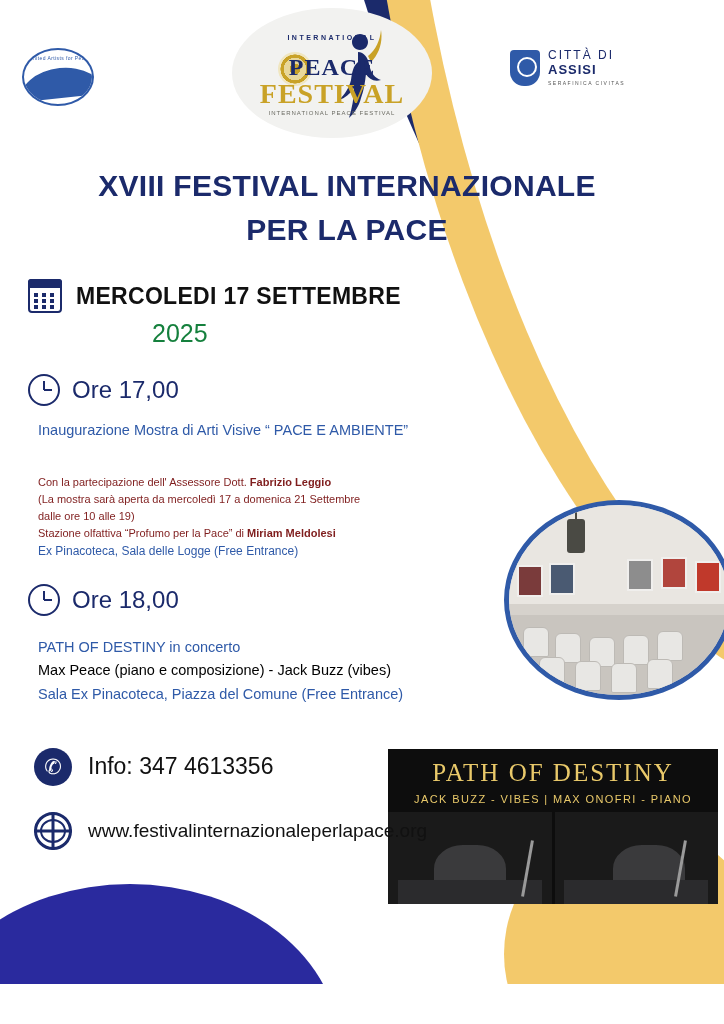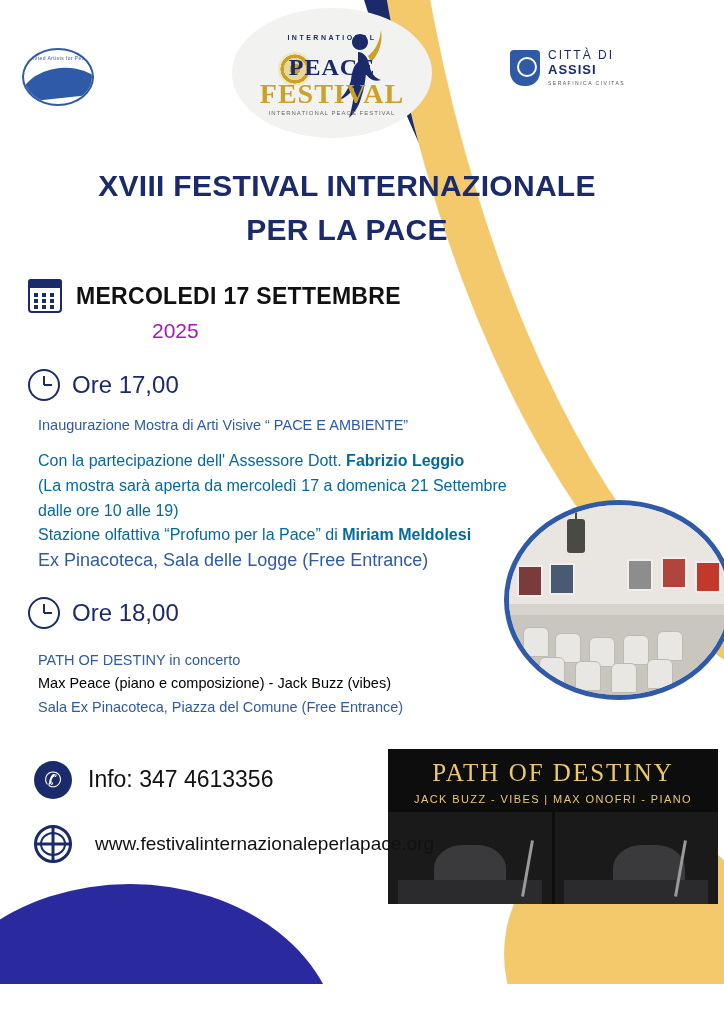--- a/index.html
+++ b/index.html
@@ -209,21 +209,21 @@
     position: absolute; left: 4px; top: 12px;
     width: 22px;
     display: grid; grid-template-columns: repeat(3, 1fr); gap: 2px;
   }
   .cal-dots i { display: block; width: 4px; height: 4px; background: #1b2a6b; }
   .date-text {
     font-size: 23px; font-weight: bold; color: #111; letter-spacing: .3px;
   }
   .year {
     margin: 6px 0 0 152px;
-    font-size: 21px; color: #a21caf;
+    font-size: 25px; color: #15803d;
   }
 
   
   .row-time {
     display: flex; align-items: center;
     margin: 26px 0 0 28px;
   }
   .clock {
     width: 32px; height: 32px;
     border: 2.5px solid #1b2a6b;
@@ -240,30 +240,30 @@
   .time-text {
     font-size: 24px; font-weight: normal; color: #1b2a6b;
   }
 
   .lead-line {
     margin: 16px 0 0 38px;
     font-size: 14.5px;
     color: #2f5aa8;
   }
   .body-block {
-    margin: 16px 0 0 38px;
-    font-size: 16px;
-    color: #0369a1;
+    margin: 36px 0 0 38px;
+    font-size: 11px;
+    color: #7f1d1d;
     line-height: 1.55;
   }
   .body-block .b { font-weight: bold; }
   .blue { color: #2f5aa8; }
   .venue {
     margin: 2px 0 16px 38px;
-    font-size: 18px;
+    font-size: 12px;
     color: #2f5aa8;
   }
   .concert-block {
     margin: 20px 0 0 38px;
     font-size: 14.5px;
     line-height: 1.6;
   }
   .presenta {
     margin: 30px 0 0 38px;
     font-size: 15px;
@@ -362,21 +362,20 @@
     content: "✆";
     position: absolute; inset: 0;
     display: flex; align-items: center; justify-content: center;
     color: #fff; font-size: 21px;
   }
   .phone-text { font-size: 23px; color: #111; }
 
   .row-web {
     display: flex; align-items: center;
     margin: 26px 0 0 34px;
-    gap: 7px;
   }
   .globe {
     width: 38px; height: 38px; border-radius: 50%;
     border: 3px solid #1b2a6b;
     margin-right: 16px; position: relative;
   }
   .globe::before {
     content: ""; position: absolute; left: 50%; top: -3px; bottom: -3px;
     width: 0; border-left: 3px solid #1b2a6b; transform: translateX(-1.5px);
   }

